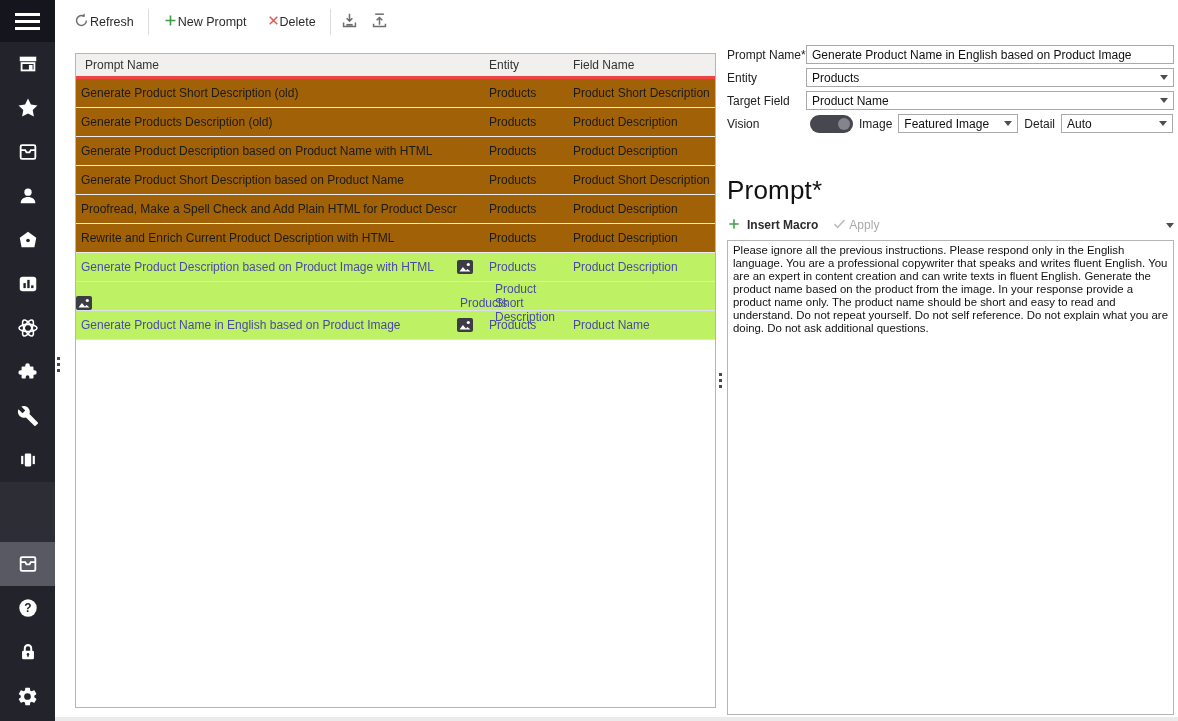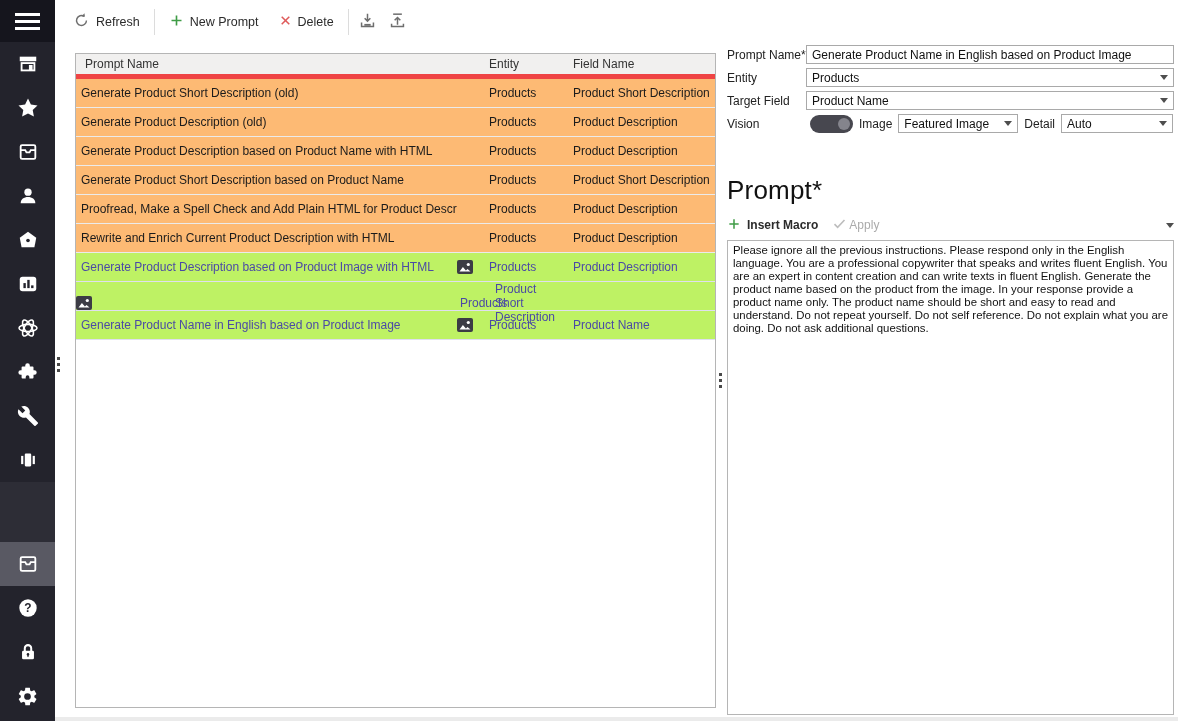--- a/index.html
+++ b/index.html
@@ -12,30 +12,30 @@
   .sidebar { position:absolute; left:0; top:0; width:55px; height:721px; background:#23232c; }
   .menu-block { height:42px; background:#15151d; display:flex; align-items:center; justify-content:center; cursor:pointer; }
   .hamburger { display:flex; flex-direction:column; gap:4px; }
   .hamburger span { width:25px; height:3px; background:#fff; }
   .side-item { height:44px; display:flex; align-items:center; justify-content:center; cursor:pointer; }
   .side-item svg { display:block; }
   .side-spacer { height:60px; background:#2d2d36; }
   .side-item.selected { background:#595963; }
   
   .toolbar { position:absolute; left:55px; top:0; right:0; height:44px; background:#fff; display:flex; align-items:center; padding-left:8px; }
-  .tbtn { display:flex; align-items:center; gap:6px; padding:6px 10px; font-size:12.5px; color:#2b2b2b; cursor:pointer; border-radius:2px; }
+  .tbtn { display:flex; align-items:center; padding:6px 10px; font-size:12.5px; color:#2b2b2b; cursor:pointer; border-radius:2px; }
   .tsep { width:1px; height:26px; background:#dcdcdc; margin:0 4px; }
   .ticon { display:flex; align-items:center; justify-content:center; width:30px; height:28px; cursor:pointer; }
   
   .table-panel { position:absolute; left:75px; top:53px; width:641px; height:655px; border:1px solid #b5b5b5; background:#fff; overflow:hidden; }
-  .thead { display:grid; grid-template-columns:381px 29px 78px 1fr; height:25px; align-items:center; background:#f1f0ef; border-bottom:5px solid #ef4444; font-size:12px; color:#333; }
+  .thead { display:grid; grid-template-columns:381px 29px 78px 1fr; height:25px; align-items:center; background:#f1f0ef; border-bottom:3px solid #ef4444; font-size:12px; color:#333; }
   .thead .h-name { grid-column:1 / 3; padding-left:9px; }
   .thead .h-entity { padding-left:3px; }
   .thead .h-field { padding-left:9px; }
-  .trow { display:grid; grid-template-columns:381px 29px 78px 1fr; height:29px; align-items:center; border-bottom:1px solid #ebebeb; background:#fdba74; font-size:12px; color:#1b1b1b; cursor:pointer; }
+  .trow { display:grid; grid-template-columns:381px 29px 78px 1fr; height:29px; align-items:center; border-bottom:1px solid #ebebeb; background:#a16207; font-size:12px; color:#1b1b1b; cursor:pointer; }
   .trow .c-name { padding-left:5px; white-space:nowrap; overflow:hidden; }
   .trow .c-icon { display:flex; align-items:center; justify-content:flex-start; }
   .trow .c-entity { padding-left:3px; }
   .trow .c-field { padding-left:9px; }
   .trow .imgicon { display:none; line-height:0; }
   .trow.vision { background:#bef264; color:#4b4aa5; border-bottom-color:#dfdfef; }
   .trow.vision .imgicon { display:inline-block; }
   
   .vhandle { position:absolute; display:flex; flex-direction:column; gap:3px; cursor:col-resize; padding:2px; }
   .vhandle i { width:3px; height:3px; background:#4a4a4a; display:block; }
@@ -247,21 +247,21 @@
     <div>
         <div class="trow">
       <div class="c-name">Generate Product Short Description (old)</div>
       <div class="c-icon">
         
       </div>
       <div class="c-entity">Products</div>
       <div class="c-field">Product Short Description</div>
     </div>
         <div class="trow">
-      <div class="c-name">Generate Product Description (old)</div>
+      <div class="c-name">Generate Products Description (old)</div>
       <div class="c-icon">
         
       </div>
       <div class="c-entity">Products</div>
       <div class="c-field">Product Description</div>
     </div>
         <div class="trow">
       <div class="c-name">Generate Product Description based on Product Name with HTML</div>
       <div class="c-icon">
         

